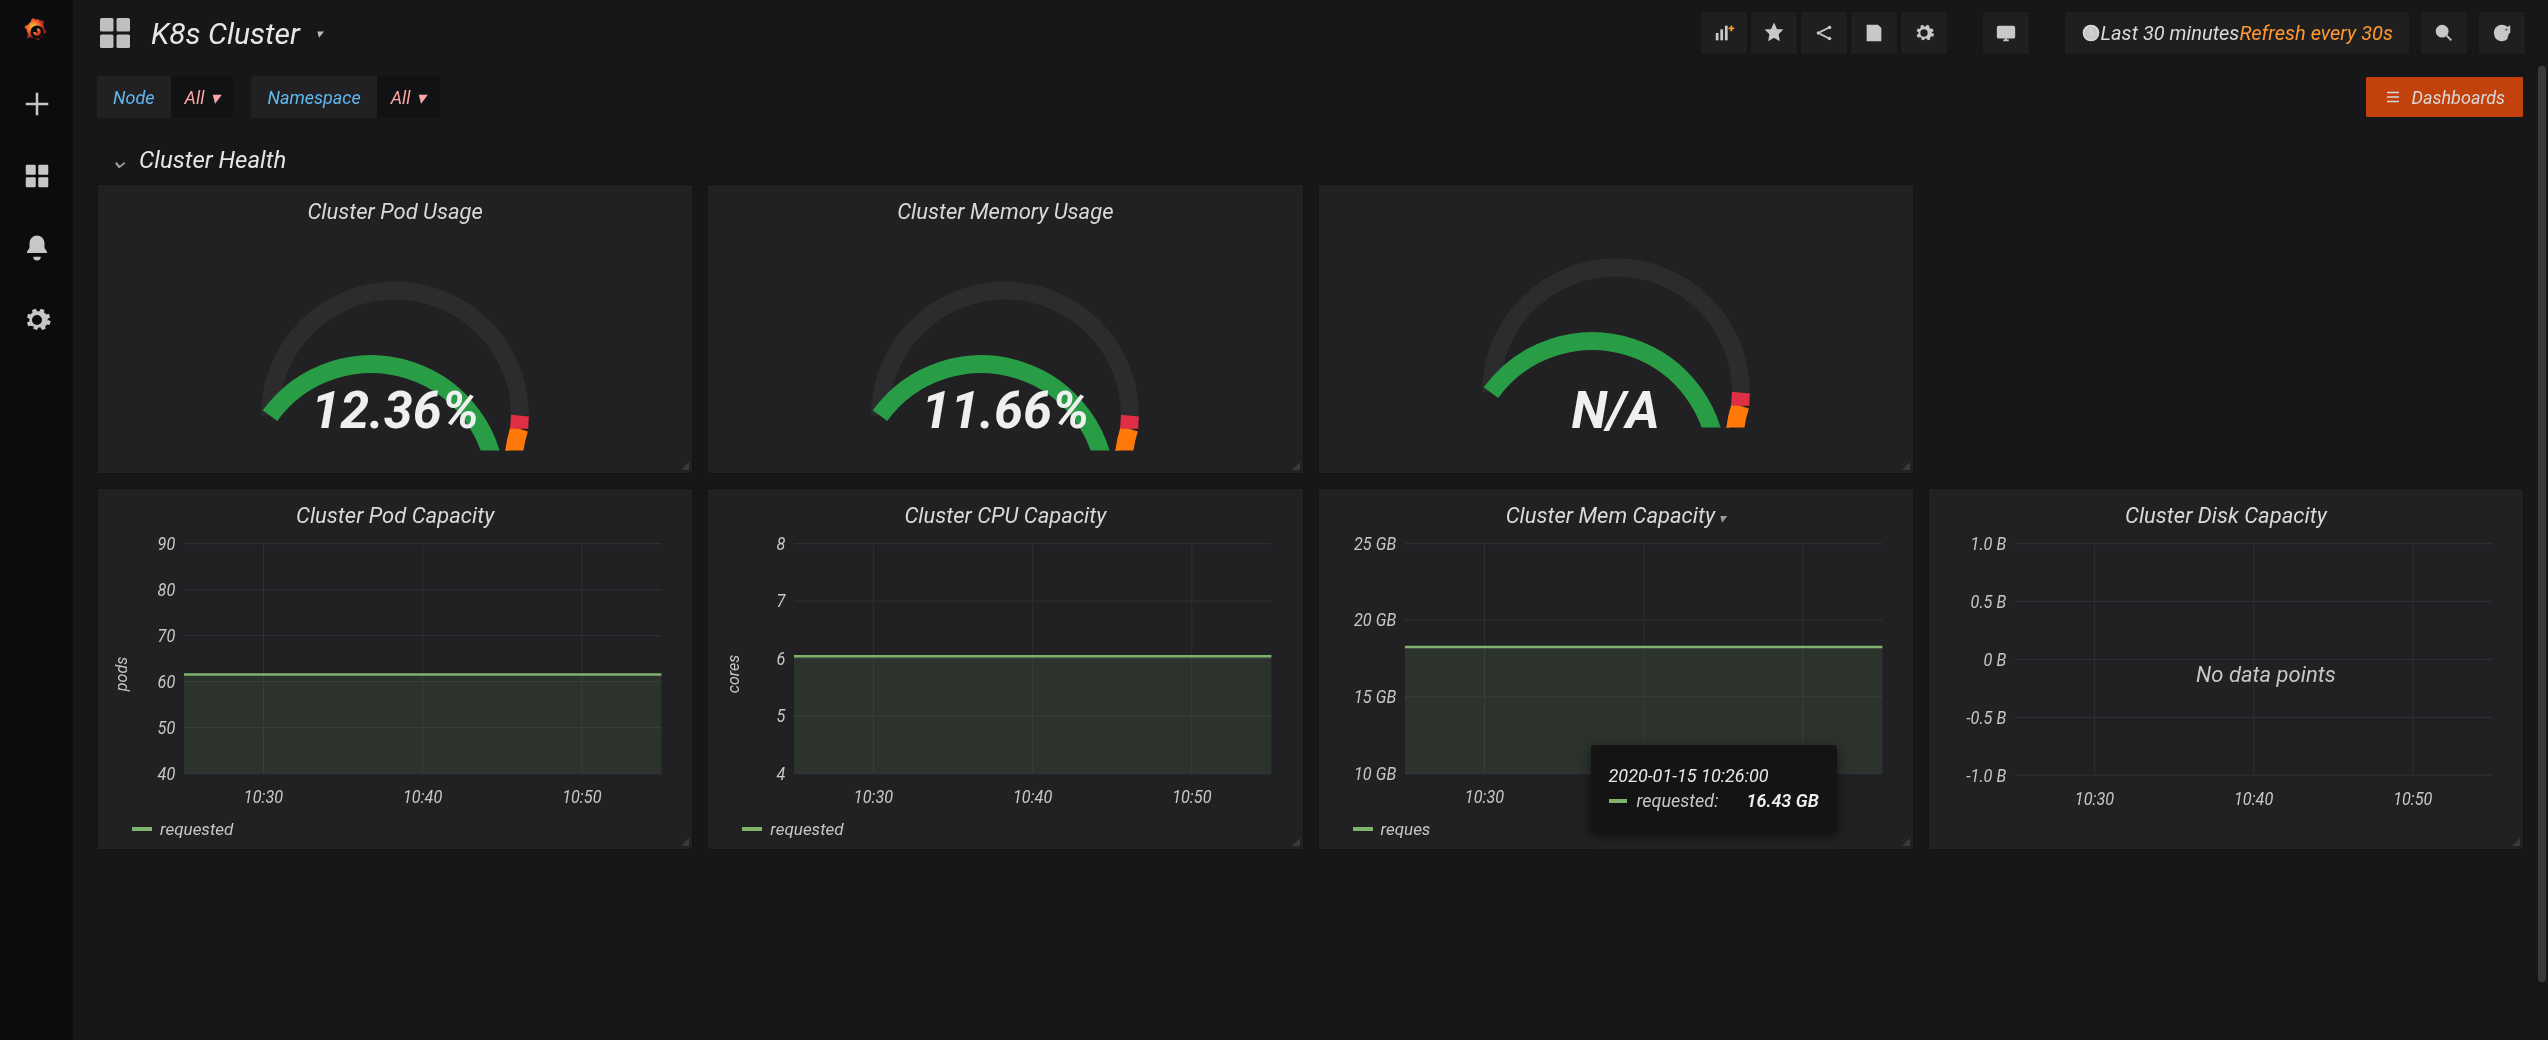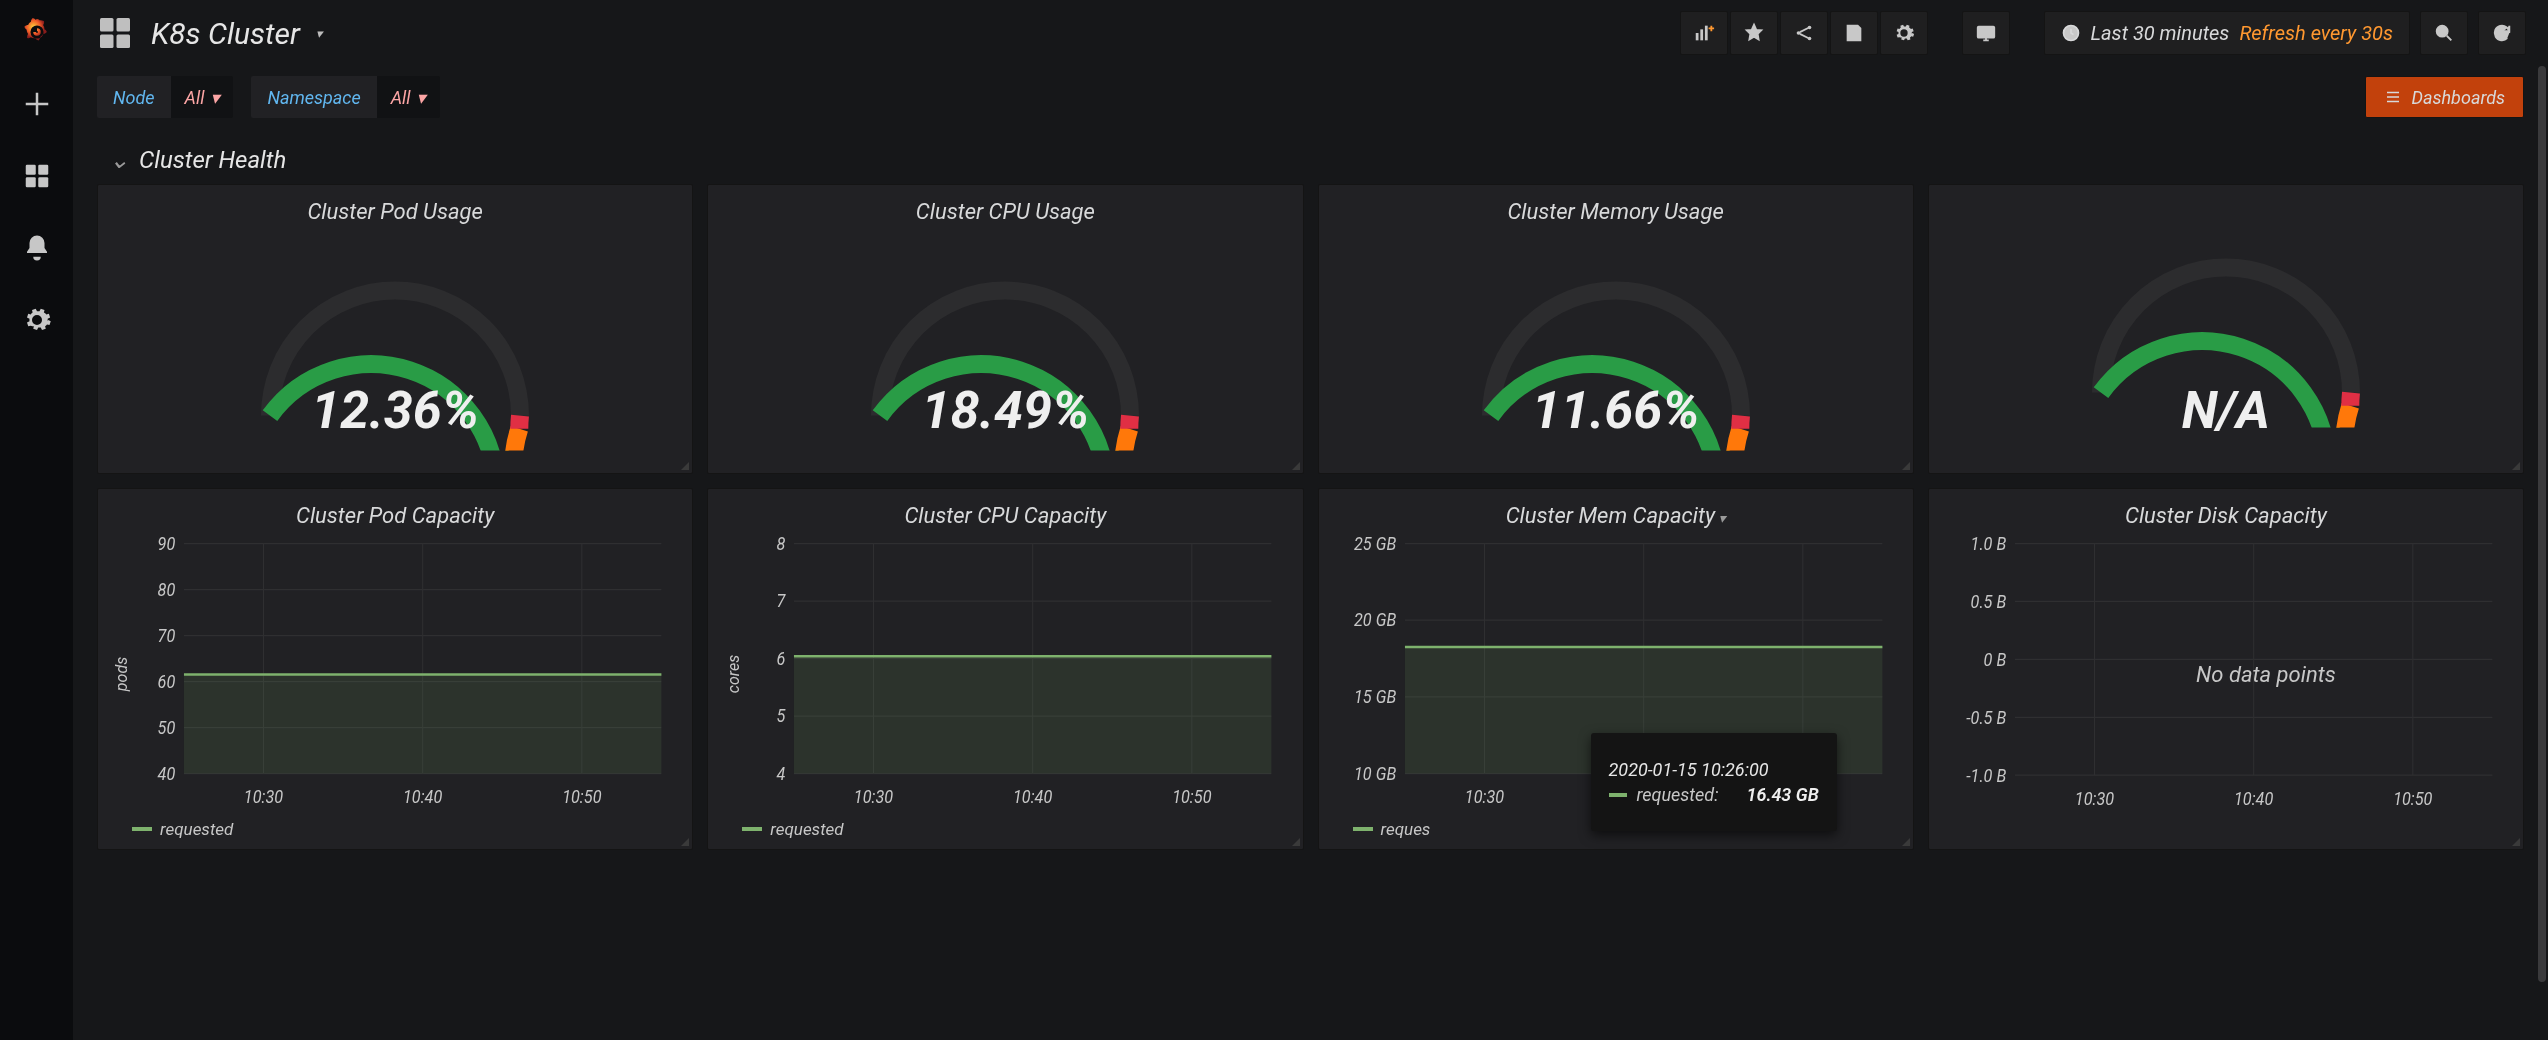--- a/index.html
+++ b/index.html
@@ -55,21 +55,20 @@
   border-radius: 2px;
   padding: 0 12px;
 }
 .nav-btn svg { width: 22px; height: 22px; fill: currentColor; }
 .nav-btn-group { display: flex; gap: 2px; }
 .time-picker {
   height: 44px;
   background: #1f1f20;
   border: 1px solid #141414;
   display: flex; align-items: center;
-  gap: 10px;
   padding: 0 16px;
   border-radius: 2px;
 }
 .time-picker .clock { width: 20px; height: 20px; fill: #c8c8c8; }
 .time-picker .range { color: #d8d9da; font-size: 20px; }
 .time-picker .refresh { color: #ff9830; font-size: 20px; }
 
 
 .submenu {
   display: flex; align-items: center;
@@ -186,21 +185,21 @@
   display: flex; align-items: center; justify-content: center;
   font-size: 22px; color: #c7c7c7;
   padding-left: 80px;
 }
 
 
 .tooltip {
   position: absolute;
   background: #141414;
   border-radius: 3px;
-  padding: 26px 18px;
+  padding: 20px 18px;
   font-size: 18px;
   box-shadow: 0 4px 12px rgba(0,0,0,0.6);
 }
 .tooltip .ts { color: #e6e6e6; margin-bottom: 4px; }
 .tooltip .row { display: flex; align-items: center; gap: 10px; }
 .tooltip .sw { width: 18px; height: 4px; background: #7EB26D; }
 .tooltip .lbl { color: #c7c7c7; }
 .tooltip .val { color: #efefef; font-weight: 600; margin-left: 18px; }
 
 .scrollbar {
@@ -363,34 +362,20 @@
     <div class="panel-title">Cluster Pod Usage</div>
     <div class="gauge-wrap">
       <svg width="300" height="170" viewBox="0 20 300 160">
               <circle cx="150" cy="150" r="125" stroke="#2c2c2e" stroke-width="18" fill="none" stroke-dasharray="392.6990816987241 785.3981633974482" transform="rotate(180 150 150)"></circle>
               <path d="M25 150.00000000000003 A125 125 0 0 1 251.12712429686843 223.47315653655915" stroke="#299c46" stroke-width="18" fill="none" stroke-linecap="butt"></path>
               <path d="M251.12712429686843 223.47315653655915 A125 125 0 0 1 268.8820645368942 188.62712429686843" stroke="#e0b400" stroke-width="18" fill="none" stroke-linecap="butt"></path>
               <path d="M268.8820645368942 188.62712429686843 A125 125 0 0 1 274.31523692103417 163.06605790845668" stroke="#ff780a" stroke-width="18" fill="none" stroke-linecap="butt"></path>
               <path d="M274.31523692103417 163.06605790845668 A125 125 0 0 1 275 150" stroke="#e02f44" stroke-width="18" fill="none" stroke-linecap="butt"></path>
             </svg>
       <div class="gauge-value">12.36%</div>
-    </div>
-    <div class="panel-resize"></div>
-        </div>
-        <div class="panel gauge-panel">
-    <div class="panel-title">Cluster CPU Usage</div>
-    <div class="gauge-wrap">
-      <svg width="300" height="170" viewBox="0 20 300 160">
-              <circle cx="150" cy="150" r="125" stroke="#2c2c2e" stroke-width="18" fill="none" stroke-dasharray="392.6990816987241 785.3981633974482" transform="rotate(180 150 150)"></circle>
-              <path d="M25 150.00000000000003 A125 125 0 0 1 251.12712429686843 223.47315653655915" stroke="#299c46" stroke-width="18" fill="none" stroke-linecap="butt"></path>
-              <path d="M251.12712429686843 223.47315653655915 A125 125 0 0 1 268.8820645368942 188.62712429686843" stroke="#e0b400" stroke-width="18" fill="none" stroke-linecap="butt"></path>
-              <path d="M268.8820645368942 188.62712429686843 A125 125 0 0 1 274.31523692103417 163.06605790845668" stroke="#ff780a" stroke-width="18" fill="none" stroke-linecap="butt"></path>
-              <path d="M274.31523692103417 163.06605790845668 A125 125 0 0 1 275 150" stroke="#e02f44" stroke-width="18" fill="none" stroke-linecap="butt"></path>
-            </svg>
-      <div class="gauge-value">18.49%</div>
     </div>
     <div class="panel-resize"></div>
         </div>
         <div class="panel gauge-panel">
     <div class="panel-title">Cluster Memory Usage</div>
     <div class="gauge-wrap">
       <svg width="300" height="170" viewBox="0 20 300 160">
               <circle cx="150" cy="150" r="125" stroke="#2c2c2e" stroke-width="18" fill="none" stroke-dasharray="392.6990816987241 785.3981633974482" transform="rotate(180 150 150)"></circle>
               <path d="M25 150.00000000000003 A125 125 0 0 1 251.12712429686843 223.47315653655915" stroke="#299c46" stroke-width="18" fill="none" stroke-linecap="butt"></path>
               <path d="M251.12712429686843 223.47315653655915 A125 125 0 0 1 268.8820645368942 188.62712429686843" stroke="#e0b400" stroke-width="18" fill="none" stroke-linecap="butt"></path>

